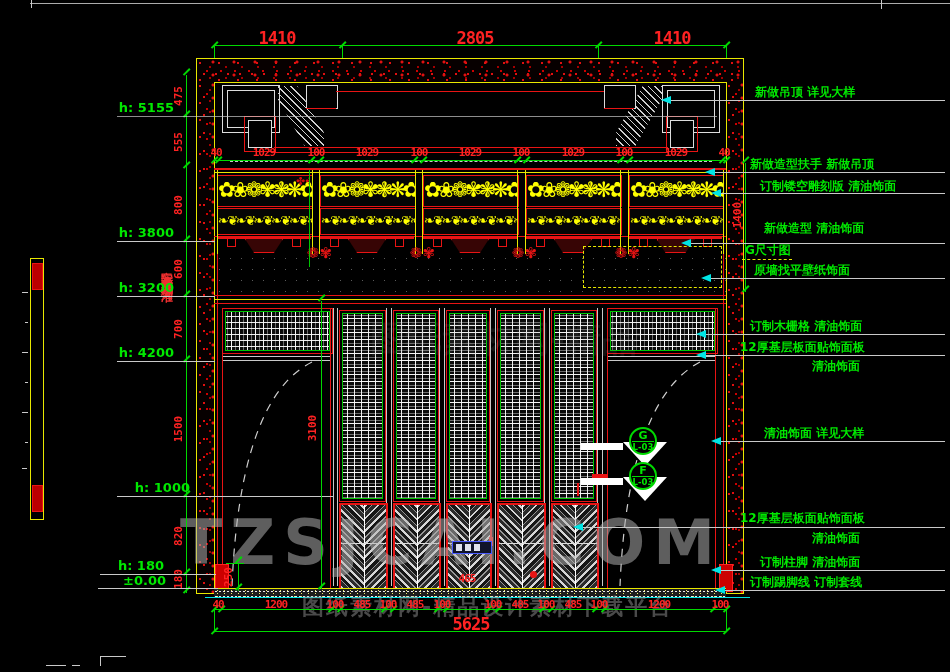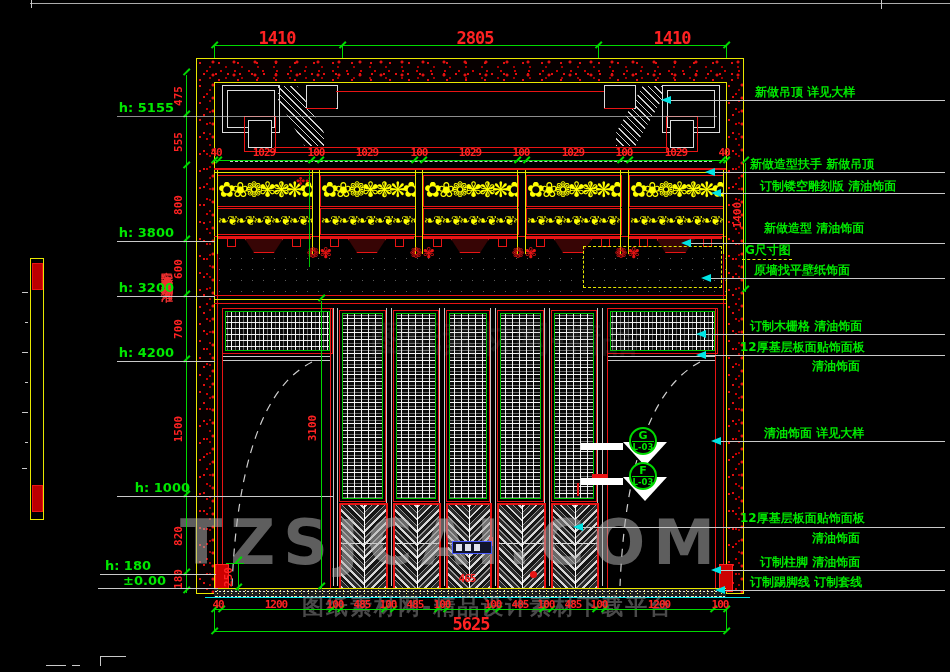--- a/index.html
+++ b/index.html
@@ -406,21 +406,21 @@
   <div class="gt lvl" style="left:112px;top:101px;width:62px;">h: 5155</div>
   <div class="hl lw" style="left:117px;top:116px;width:600px;opacity:.7;"></div>
   <div class="gt lvl" style="left:112px;top:226px;width:62px;">h: 3800</div>
   <div class="hl lw" style="left:117px;top:241px;width:98px;"></div>
   <div class="gt lvl" style="left:112px;top:281px;width:62px;">h: 3200</div>
   <div class="hl lw" style="left:117px;top:296px;width:98px;"></div>
   <div class="gt lvl" style="left:112px;top:346px;width:62px;">h: 4200</div>
   <div class="hl lw" style="left:117px;top:361px;width:98px;"></div>
   <div class="gt lvl" style="left:112px;top:481px;width:62px;margin-left:16px;">h: 1000</div>
   <div class="hl lw" style="left:117px;top:496px;width:216px;"></div>
-  <div class="gt lvl" style="left:95px;top:559px;width:56px;">h: 180</div>
+  <div class="gt lvl" style="left:108px;top:559px;width:56px;">h: 180</div>
   <div class="hl lw" style="left:100px;top:574px;width:116px;"></div>
   <div class="gt lvl" style="left:110px;top:574px;width:56px;">±0.00</div>
   <div class="hl lw" style="left:98px;top:588px;width:120px;"></div>
 
   <div class="vl lg" style="left:321px;top:301px;height:288px;">
       <i class="tick" style="top: -4px; left: -4px;"></i>
       <i class="tick" style="top: 284px; left: -4px;"></i>
     </div>
   <div class="vdt" style="left:296px;top:421px;width:34px;">3100</div>
   <div class="vl lg" style="left:745px;top:163px;height:129px;">

